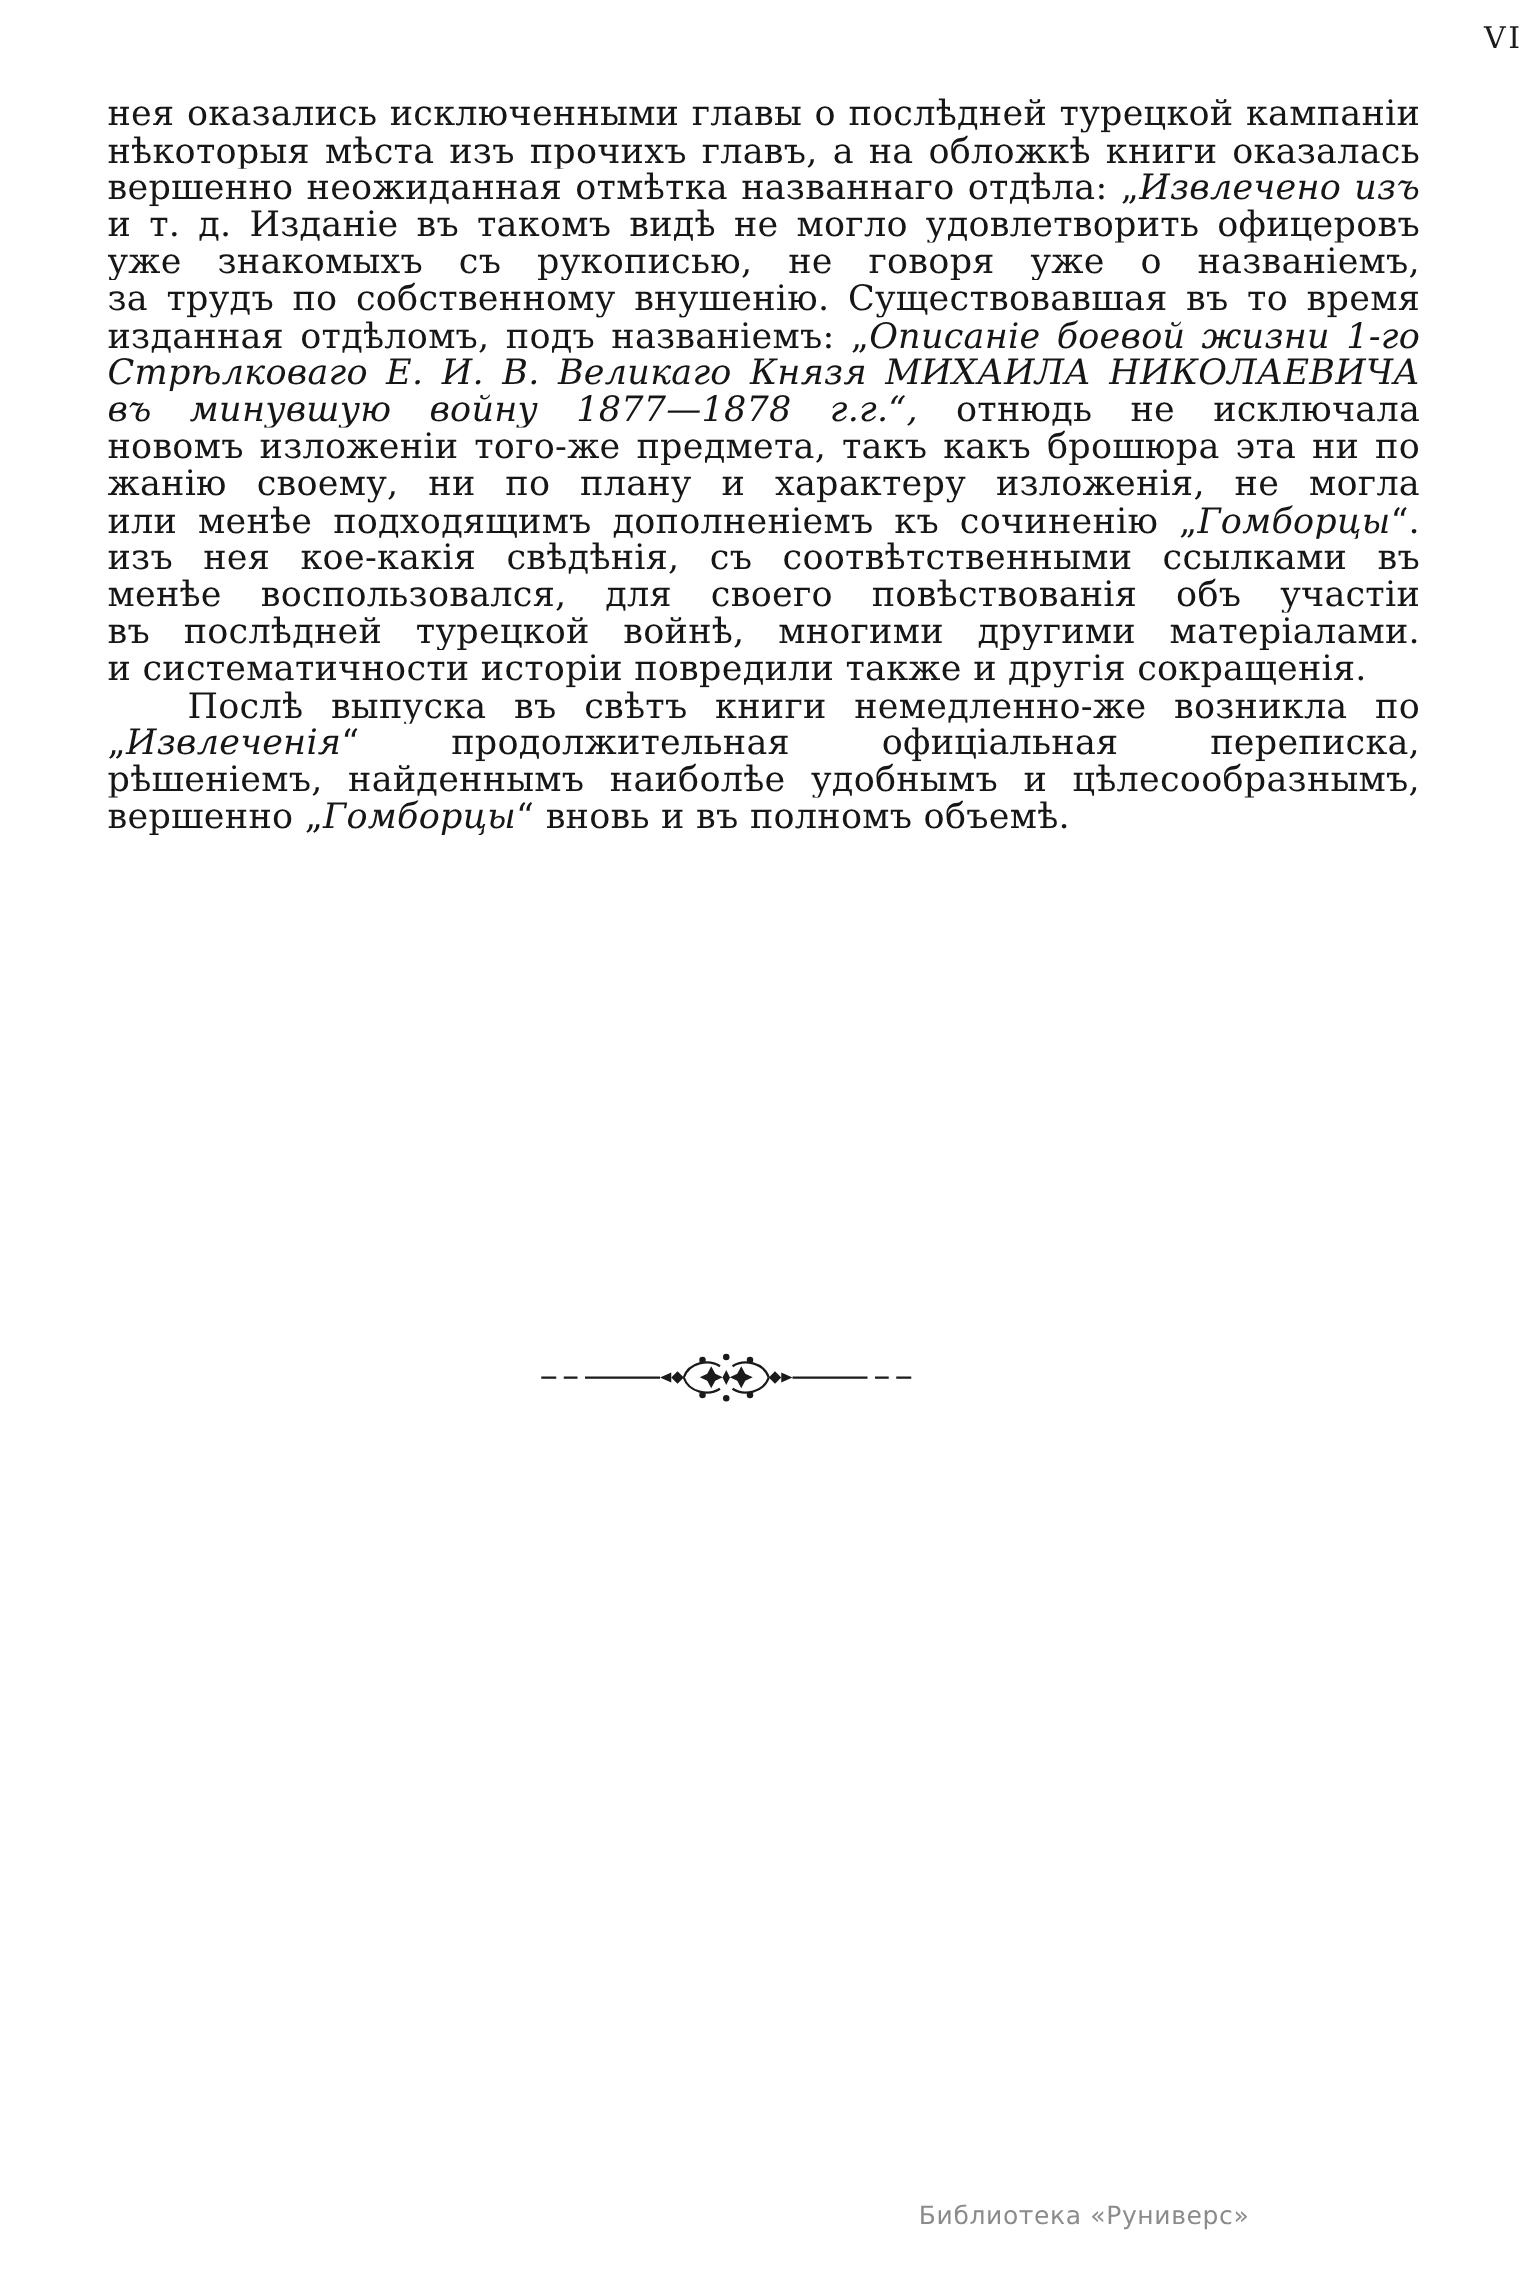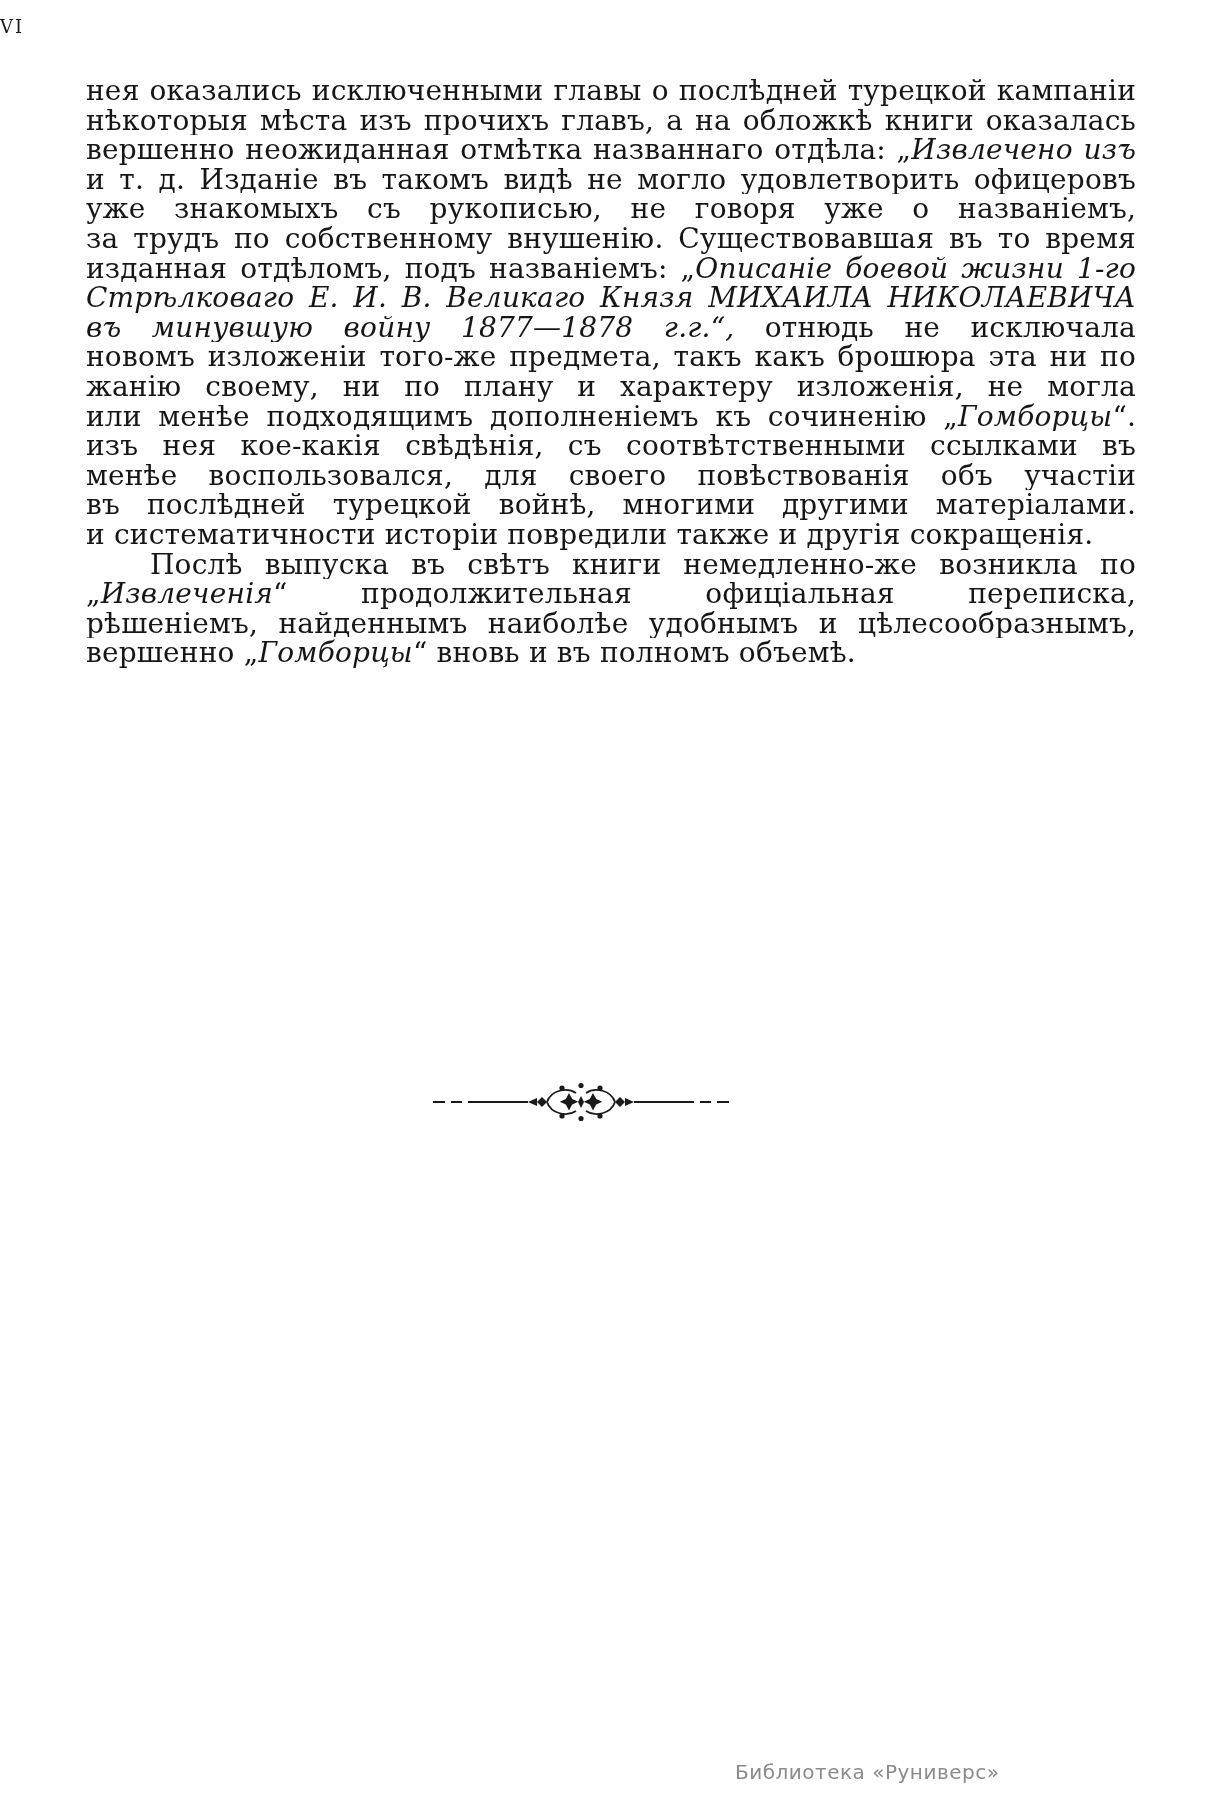--- a/index.html
+++ b/index.html
@@ -7,22 +7,22 @@
     width: 1218px; height: 1817px;
     background: #ffffff;
     position: relative;
     font-family: "DejaVu Serif", serif;
     color: #151515;
     overflow: hidden;
   }
   .page-number {
     position: absolute;
     top: 16px; left: 0; width: 1218px;
-    text-align: left;
-    font-size: 18px;
+    text-align: right;
+    font-size: 24px;
     letter-spacing: 2px;
     color: #1b1b1b;
   }
   .page-text {
     position: absolute;
     top: 76px; left: 86px; width: 1050px;
     font-size: 28px;
     line-height: 29.6px;
     letter-spacing: 0.2px;
     color: #161616;

